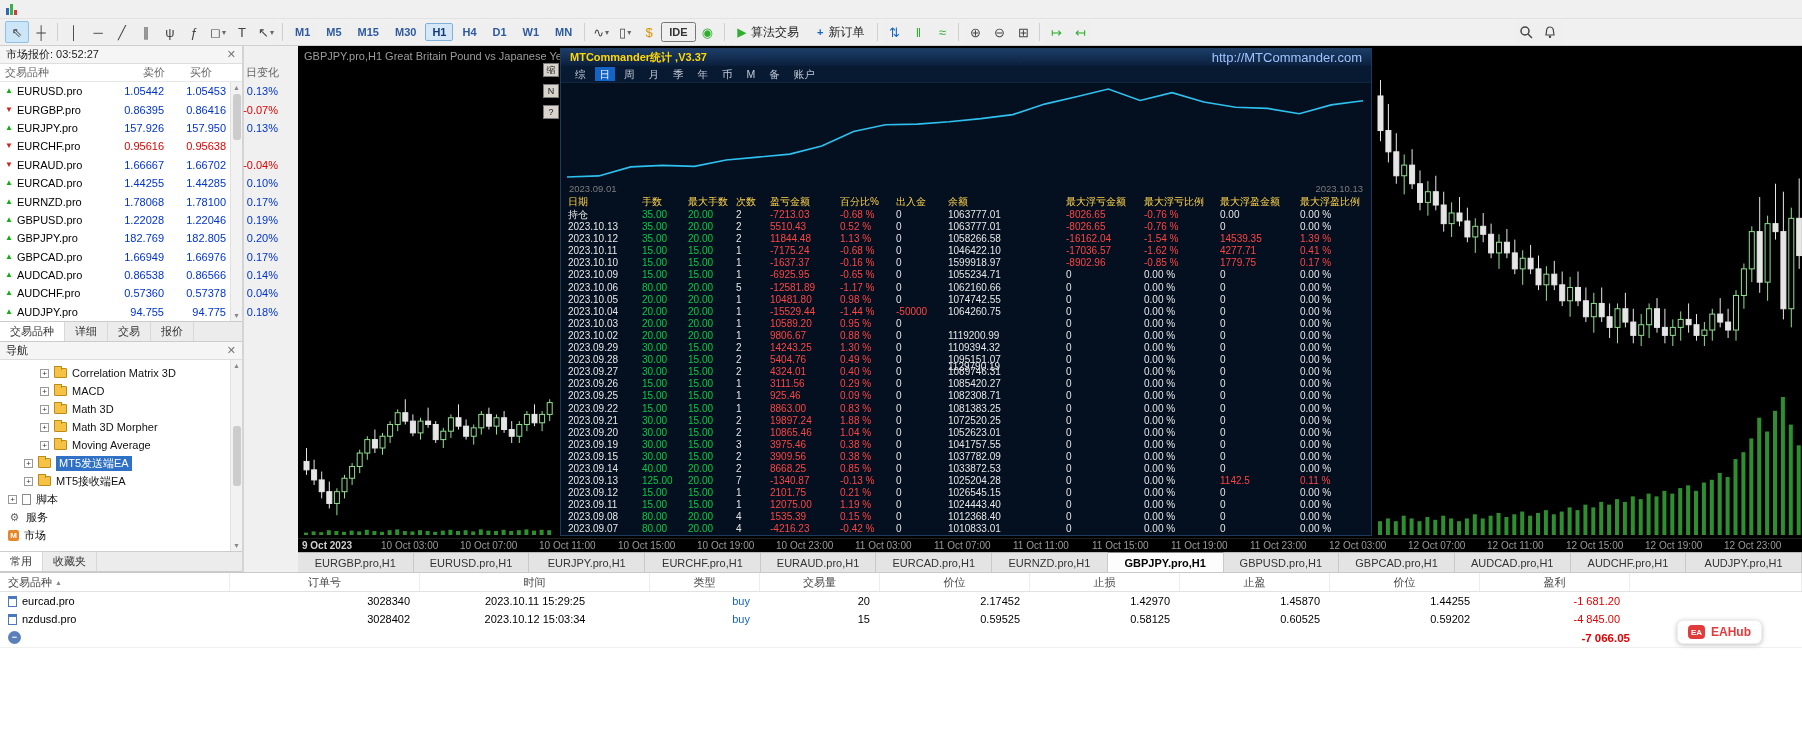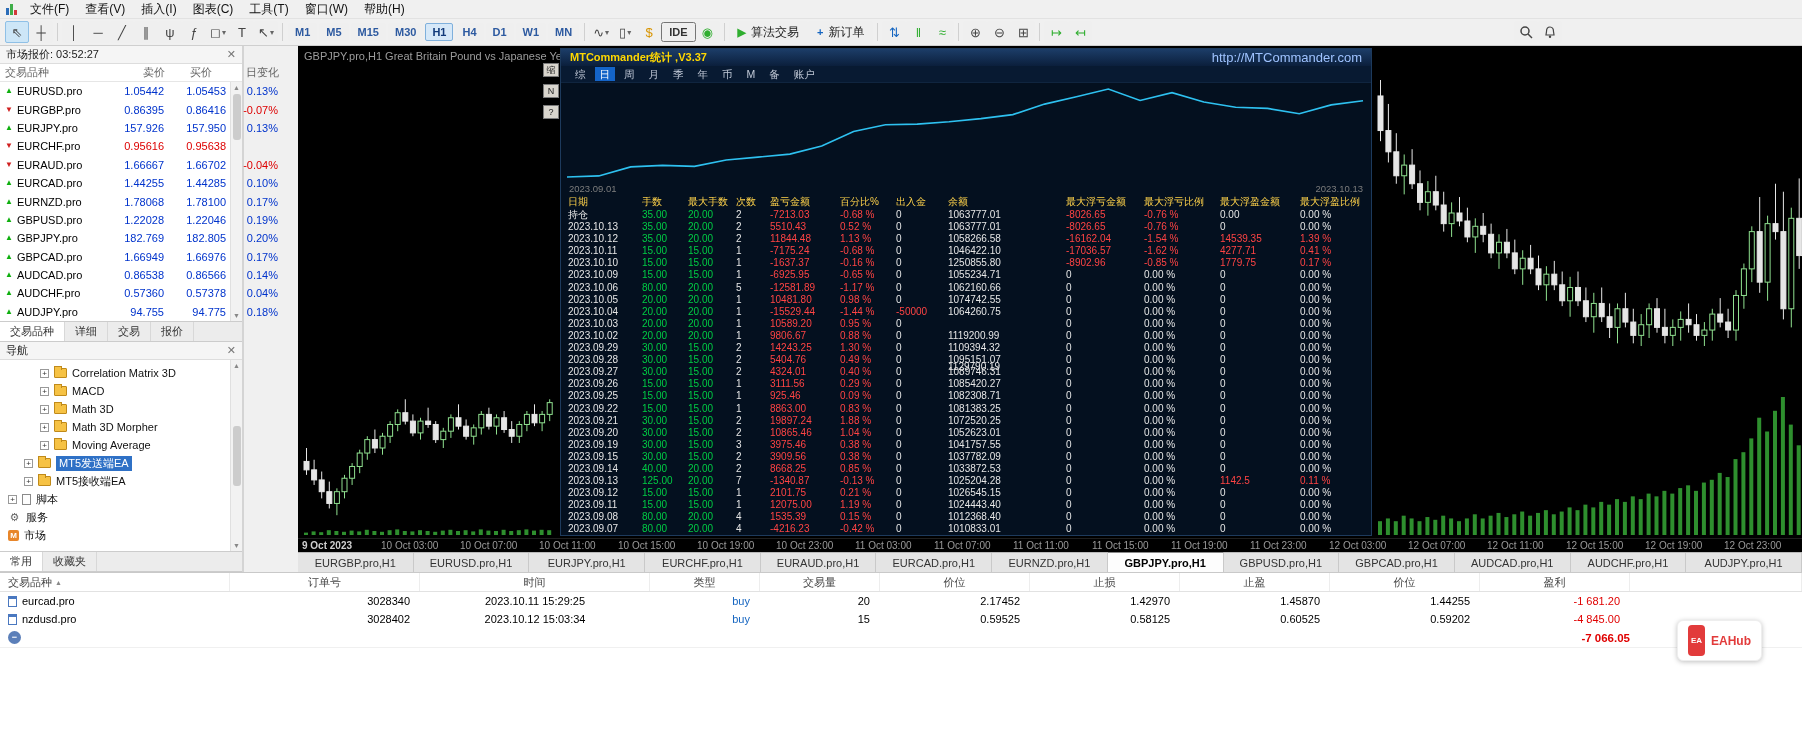--- a/index.html
+++ b/index.html
@@ -100,43 +100,34 @@
   .td.time { text-align:center; }
   .buy { color:#1565c0; }
   .loss { color:#e00000; }
   .pos-icon { width:9px; height:11px; background:#fff; border:1px solid #4a78c0; border-top:3px solid #4a78c0; flex:none; }
   .summary { height:20px; display:flex; align-items:center; gap:24px; padding-left:8px; font-size:11.5px; font-weight:bold; color:#000; position:relative; border-bottom:1px solid #f0f0f0; }
   .sum-icon { width:13px; height:13px; border-radius:50%; background:#5b7fb9; color:#fff; font-size:9px; line-height:13px; text-align:center; flex:none; }
   .summary-profit { position:absolute; right:172px; color:#e00000; }
 
   
   .eahub { position:absolute; right:40px; top:620px; background:#fff; border:1px solid #eee; border-radius:6px; box-shadow:0 1px 5px rgba(0,0,0,.25); display:flex; align-items:center; gap:6px; padding:4px 10px; z-index:9; }
-  .eahub-icon { width:17px; height:31px; background:#e23b3b; border-radius:4px; color:#fff; font-size:8px; font-weight:bold; display:flex; align-items:center; justify-content:center; }
+  .eahub-icon { width:17px; height:14px; background:#e23b3b; border-radius:4px; color:#fff; font-size:8px; font-weight:bold; display:flex; align-items:center; justify-content:center; }
   .eahub-text { color:#e23b3b; font-weight:bold; font-size:12px; }
 </style>
 </head>
 <body>
 
 <div class="app">
 
   <div class="menubar">
     <div class="logo">
       <i style="height:7px;background:#2b6cb8"></i>
         <i style="height:11px;background:#3fae49"></i>
         <i style="height:5px;background:#d23b3b"></i>
     </div>
-    <div class="menu-items" style="display:flex">
-        <div class="menu-item">文件(F)</div>
-        <div class="menu-item">查看(V)</div>
-        <div class="menu-item">插入(I)</div>
-        <div class="menu-item">图表(C)</div>
-        <div class="menu-item">工具(T)</div>
-        <div class="menu-item">窗口(W)</div>
-        <div class="menu-item">帮助(H)</div>
-      </div>
   </div>
 
   <div class="toolbar">
       <button class="tb-icon active">
         <span>⇖</span>
       </button>
       <button class="tb-icon">
         <span>┼</span>
       </button>
       <span class="tb-sep"></span>
@@ -861,21 +852,21 @@
               <span style="color: rgb(255, 68, 68);">0.41 %</span>
             </div>
             <div class="mtc-row">
               <span style="color: rgb(230, 230, 230);">2023.10.10</span>
               <span style="color: rgb(0, 204, 68);">15.00</span>
               <span style="color: rgb(0, 204, 68);">15.00</span>
               <span style="color: rgb(230, 230, 230);">1</span>
               <span style="color: rgb(255, 68, 68);">-1637.37</span>
               <span style="color: rgb(255, 68, 68);">-0.16 %</span>
               <span style="color: rgb(230, 230, 230);">0</span>
-              <span style="color: rgb(230, 230, 230);">1250855.80</span>
+              <span style="color: rgb(230, 230, 230);">1599918.97</span>
               <span style="color: rgb(255, 68, 68);">-8902.96</span>
               <span style="color: rgb(255, 68, 68);">-0.85 %</span>
               <span style="color: rgb(255, 68, 68);">1779.75</span>
               <span style="color: rgb(255, 68, 68);">0.17 %</span>
             </div>
             <div class="mtc-row">
               <span style="color: rgb(230, 230, 230);">2023.10.09</span>
               <span style="color: rgb(0, 204, 68);">15.00</span>
               <span style="color: rgb(0, 204, 68);">15.00</span>
               <span style="color: rgb(230, 230, 230);">1</span>

